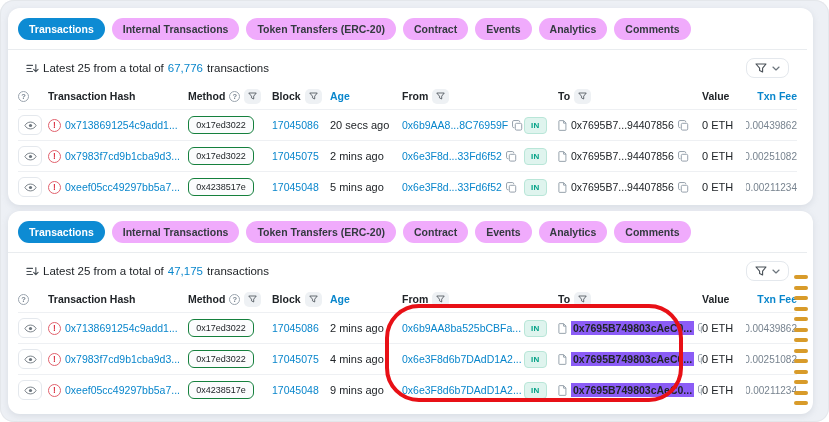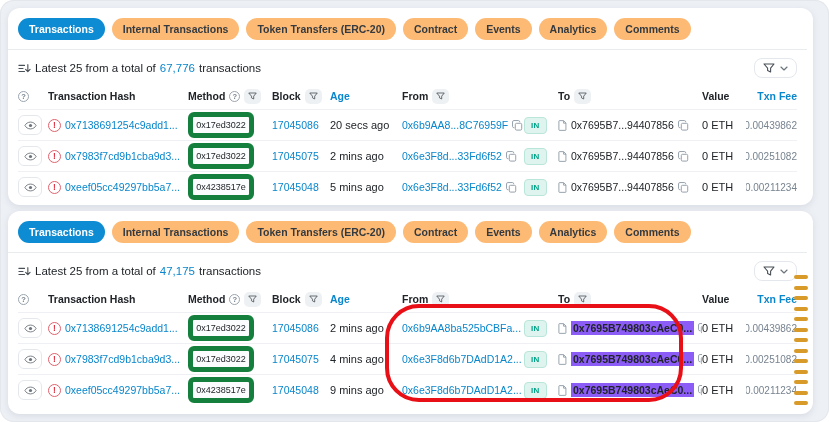--- a/index.html
+++ b/index.html
@@ -6,45 +6,45 @@
   html,body { width: 829px; height: 422px; }
   body { background: #fff; font-family: "Liberation Sans", sans-serif; position: relative; overflow: hidden; }
   .frame { position: absolute; inset: 0; border-radius: 14px; background: #edf0f5; box-shadow: inset 0 0 0 1px #e4e7eb; }
   .panel { position: absolute; left: 8px; width: 805px; background: #fff; border-radius: 12px;
            box-shadow: 0 2px 6px rgba(140,152,164,.22); padding: 10px 16px 4px 10px; }
   .panel-top { top: 8px; height: 197px; }
   .panel-bottom { top: 211px; height: 203px; }
 
   .tabs { display: flex; gap: 7px; align-items: center; }
   .tab { border: none; border-radius: 14px; padding: 5px 11px; font-size: 10.5px; font-weight: 700;
-         color: #343a40; background: #fdba74; font-family: inherit; cursor: pointer; white-space: nowrap; }
+         color: #343a40; background: #f0abfc; font-family: inherit; cursor: pointer; white-space: nowrap; }
   .tab.active { background: #0d8bd3; color: #fff; }
   .divider { height: 1px; background: #e9ecef; margin: 9px -10px 0 -10px; }
 
-  .summary { display: flex; justify-content: space-between; align-items: center; margin: 8px 0 5px; font-size: 11.5px; color: #212529; }
+  .summary { display: flex; justify-content: space-between; align-items: center; margin: 8px 8px 5px; font-size: 11.5px; color: #212529; }
   .summary-left { display: flex; gap: 4px; align-items: center; }
   .link { color: #0986cc; text-decoration: none; cursor: pointer; }
   .filter-btn { display: flex; align-items: center; gap: 5px; background: #fff; border: 1px solid #e4e8ed;
                 border-radius: 8px; padding: 4px 8px; cursor: pointer; color: #495057; }
 
   .tr { display: flex; align-items: center; height: 31px; border-top: 1px solid #eef0f3; }
   .tr.head { height: 26px; border-top: none; }
   .td { display: flex; align-items: center; gap: 4px; font-size: 11px; color: #212529; overflow: hidden; white-space: nowrap; }
   .head .td { font-size: 10.5px; font-weight: 700; }
   .c-eye { width: 30px; } .c-hash { width: 140px; } .c-method { width: 84px; } .c-block { width: 58px; }
   .c-age { width: 72px; } .c-from { width: 122px; } .c-in { width: 34px; } .c-to { width: 144px; }
   .c-value { width: 44px; } .c-fee { flex: 1; justify-content: flex-end; }
   .fee-txt { color: #77838f; font-size: 10px; }
 
   .eye-btn { width: 24px; height: 20px; border: 1px solid #e4e8ed; background: #fff; border-radius: 6px;
              display: flex; align-items: center; justify-content: center; cursor: pointer; color: #6c757d; }
   .warn { width: 13px; height: 13px; border: 1px solid #e0616d; color: #dc3545; border-radius: 50%;
           font-size: 8.5px; font-weight: 700; display: inline-flex; align-items: center; justify-content: center; flex: none; }
   .hash-link, .addr { font-size: 10.5px; }
-  .method-badge { border: 5px solid #15803d; background: #fbfcfd; border-radius: 6px; padding: 3px 0;
+  .method-badge { border: 1px solid #15803d; background: #fbfcfd; border-radius: 6px; padding: 3px 0;
                   width: 66px; text-align: center; font-size: 9px; color: #212529; }
   .chip { width: 17px; height: 15px; background: #eef1f4; border: none; border-radius: 5px;
           display: inline-flex; align-items: center; justify-content: center; cursor: pointer; color: #495057; flex: none; }
   .q { width: 11px; height: 11px; border: 1px solid #9aa4ae; color: #77838f; border-radius: 50%; font-size: 7.5px;
        font-weight: 700; display: inline-flex; align-items: center; justify-content: center; flex: none; }
   .in-badge { background: #dff4ee; border: 1px solid #b9e6d8; color: #00a186; font-size: 8px; font-weight: 700;
               border-radius: 4px; padding: 3px 6px; letter-spacing: .3px; }
   .copy-btn { border: none; background: none; cursor: pointer; display: inline-flex; padding: 0; color: #8c98a4; flex: none; }
   .doc-ic { display: inline-flex; color: #8c98a4; flex: none; }
   .to-addr { font-size: 10.5px; color: #212529; }

